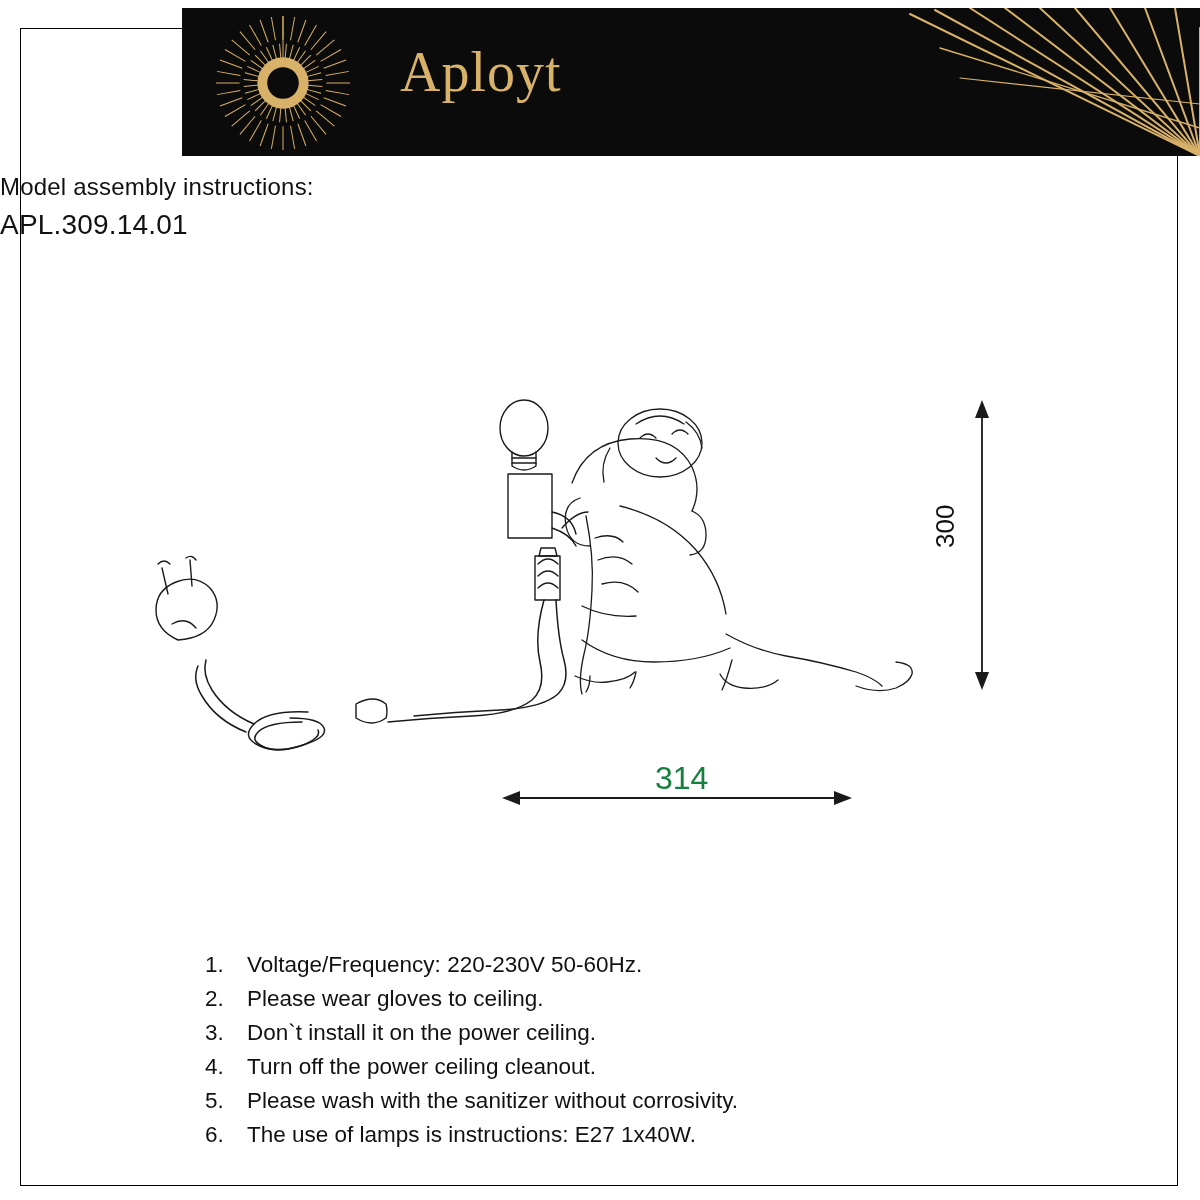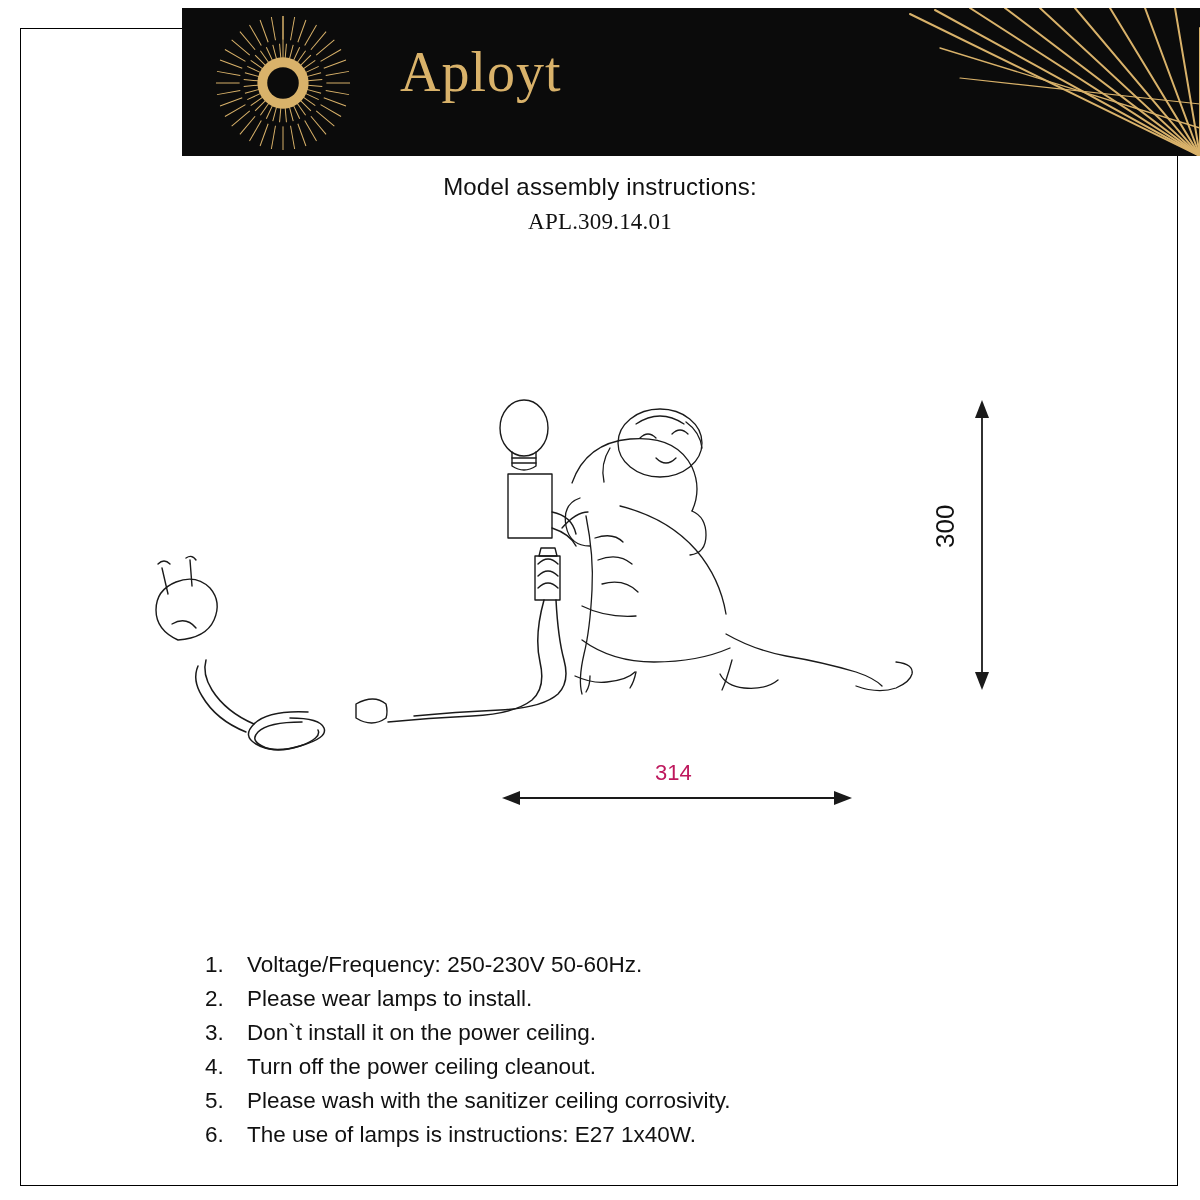--- a/index.html
+++ b/index.html
@@ -64,34 +64,33 @@
     width: 300px;
     height: 148px;
   }
 
   
   .title-block {
     position: absolute;
     left: 0;
     top: 165px;
     width: 1200px;
-    text-align: center;
+    text-align: left;
     font-family: "Liberation Sans", sans-serif;
   }
   .title-line1 {
     font-size: 24px;
     color: #111;
     letter-spacing: 0.2px;
   }
   .title-line2 {
-    font-size: 23px;
+    font-size: 28px;
     color: #111;
     margin-top: 8px;
     letter-spacing: 0.2px;
-    font-family: Liberation Serif, serif;
   }
 
   
   .drawing {
     position: absolute;
     left: 120px;
     top: 380px;
     width: 960px;
     height: 440px;
   }
@@ -101,22 +100,22 @@
     top: 540px;
     font-size: 26px;
     transform: rotate(-90deg);
     transform-origin: left top;
     color: #111;
   }
   .dim-label-width {
     position: absolute;
     left: 655px;
     top: 752px;
-    font-size: 22px;
-    color: #be185d;
+    font-size: 32px;
+    color: #15803d;
   }
 
   
   .notes {
     position: absolute;
     left: 205px;
     top: 940px;
     width: 820px;
   }
   .note-row {
@@ -337,37 +336,37 @@
       </g>
     </svg>
   </div>
 
   <div class="dim-label-height">300</div>
   <div class="dim-label-width">314</div>
 
   <div class="notes">
     <div class="note-row">
       <div class="note-num">1.</div>
-      <div class="note-text">Voltage/Frequency: 250-230V 50-60Hz.</div>
+      <div class="note-text">Voltage/Frequency: 220-230V 50-60Hz.</div>
     </div>
     <div class="note-row">
       <div class="note-num">2.</div>
-      <div class="note-text">Please wear lamps to install.</div>
+      <div class="note-text">Please wear gloves to ceiling.</div>
     </div>
     <div class="note-row">
       <div class="note-num">3.</div>
       <div class="note-text">Don`t install it on the power ceiling.</div>
     </div>
     <div class="note-row">
       <div class="note-num">4.</div>
       <div class="note-text">Turn off the power ceiling cleanout.</div>
     </div>
     <div class="note-row">
       <div class="note-num">5.</div>
-      <div class="note-text">Please wash with the sanitizer ceiling corrosivity.</div>
+      <div class="note-text">Please wash with the sanitizer without corrosivity.</div>
     </div>
     <div class="note-row">
       <div class="note-num">6.</div>
       <div class="note-text">The use of lamps is instructions: E27 1x40W.</div>
     </div>
   </div>
 
 </div>
 
 </body></html>

